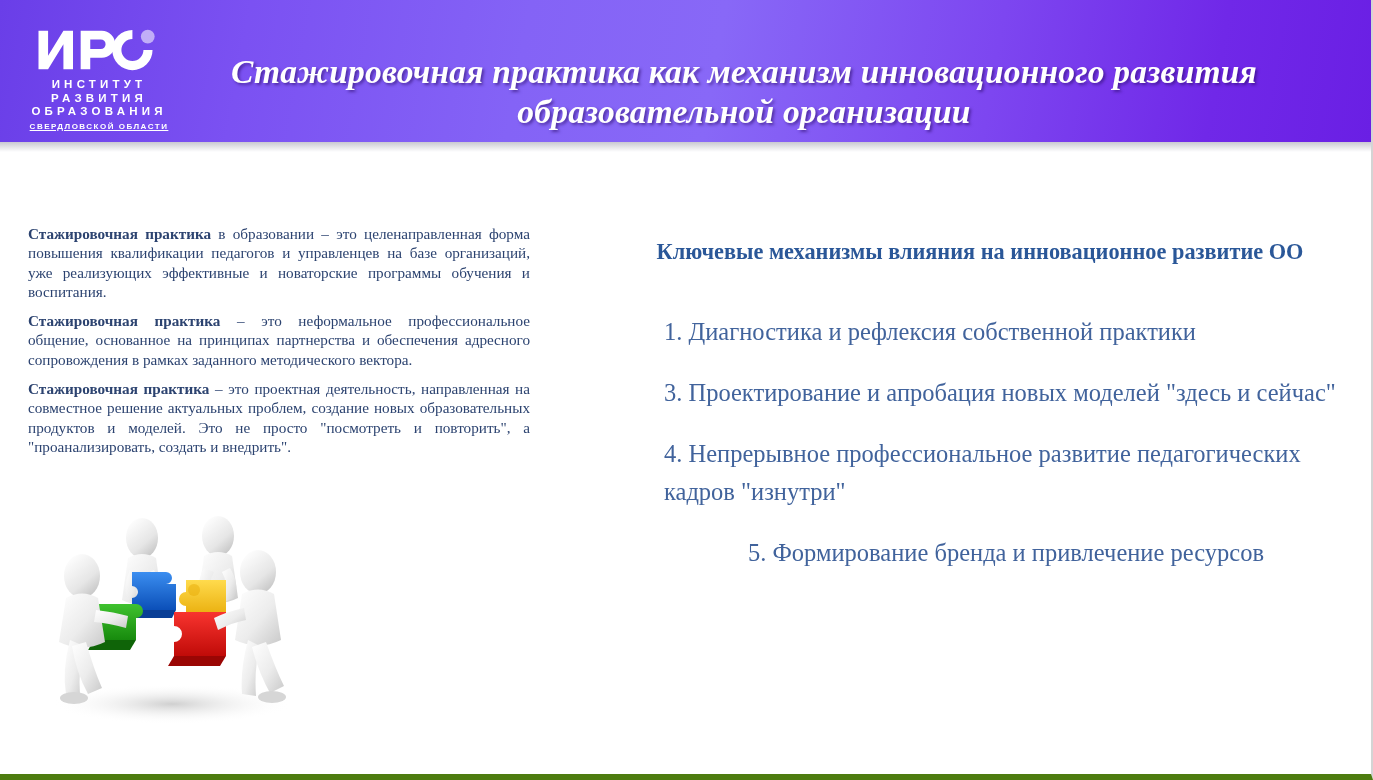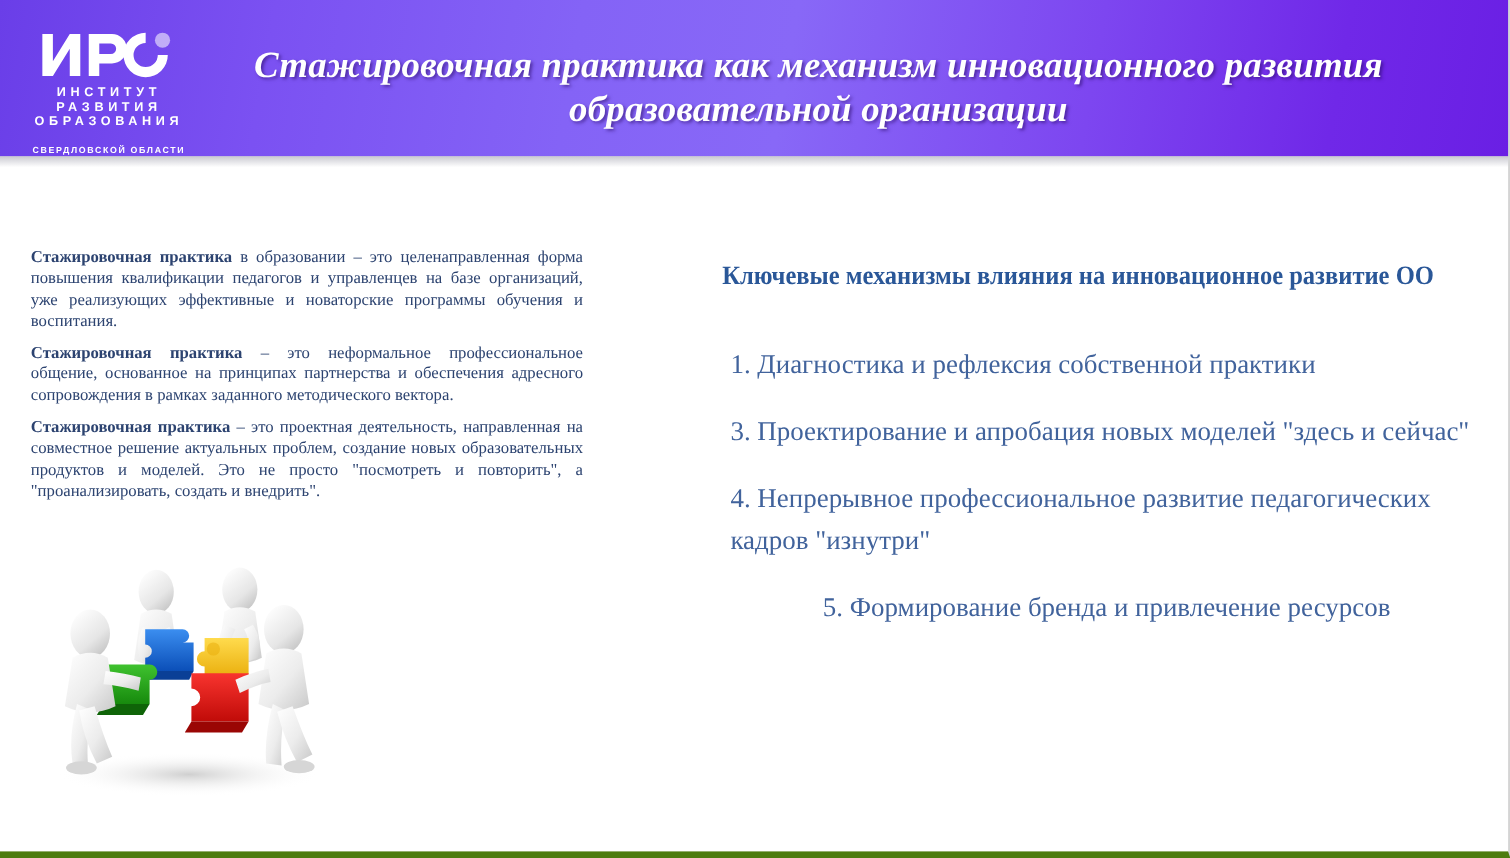--- a/index.html
+++ b/index.html
@@ -71,29 +71,30 @@
     letter-spacing: 4.2px;
     font-size: 11.5px;
     line-height: 13.5px;
     color: #ffffff;
     text-transform: uppercase;
   }
   .logo-line.sub {
     font-size: 8px;
     letter-spacing: 1.5px;
     line-height: 12px;
-    margin-top: 12px;
+    margin-top: 2px;
     font-weight: 600;
+    text-decoration: underline;
   }
 
   
   .slide-title {
     position: absolute;
     left: 196px;
-    top: 40px;
+    top: 52px;
     width: 1096px;
     text-align: center;
     color: #ffffff;
     font-size: 33.5px;
     line-height: 40px;
     font-weight: 700;
     font-style: italic;
     letter-spacing: 0.2px;
     text-shadow: 2px 2px 3px rgba(40,10,100,.55);
     font-family: "Liberation Serif", "DejaVu Serif", serif;

